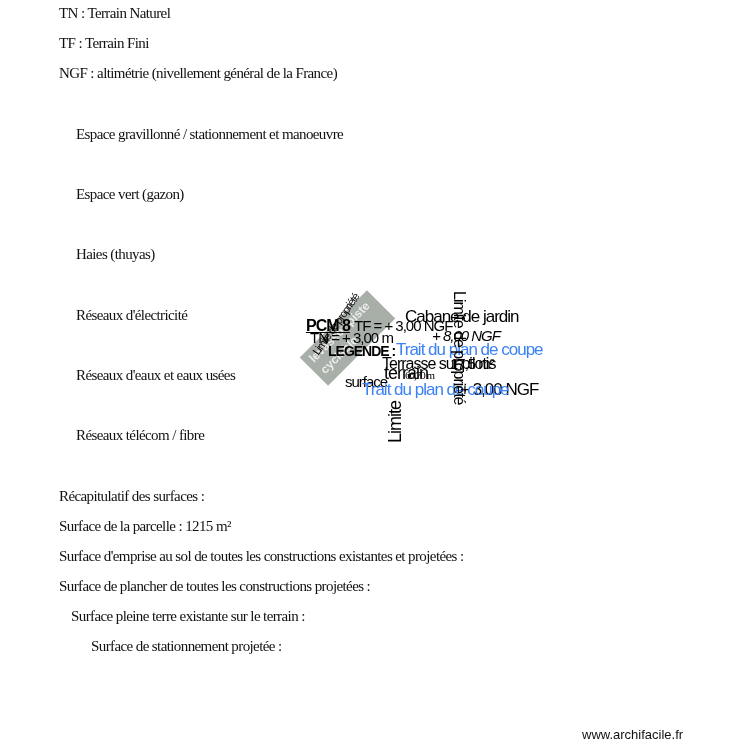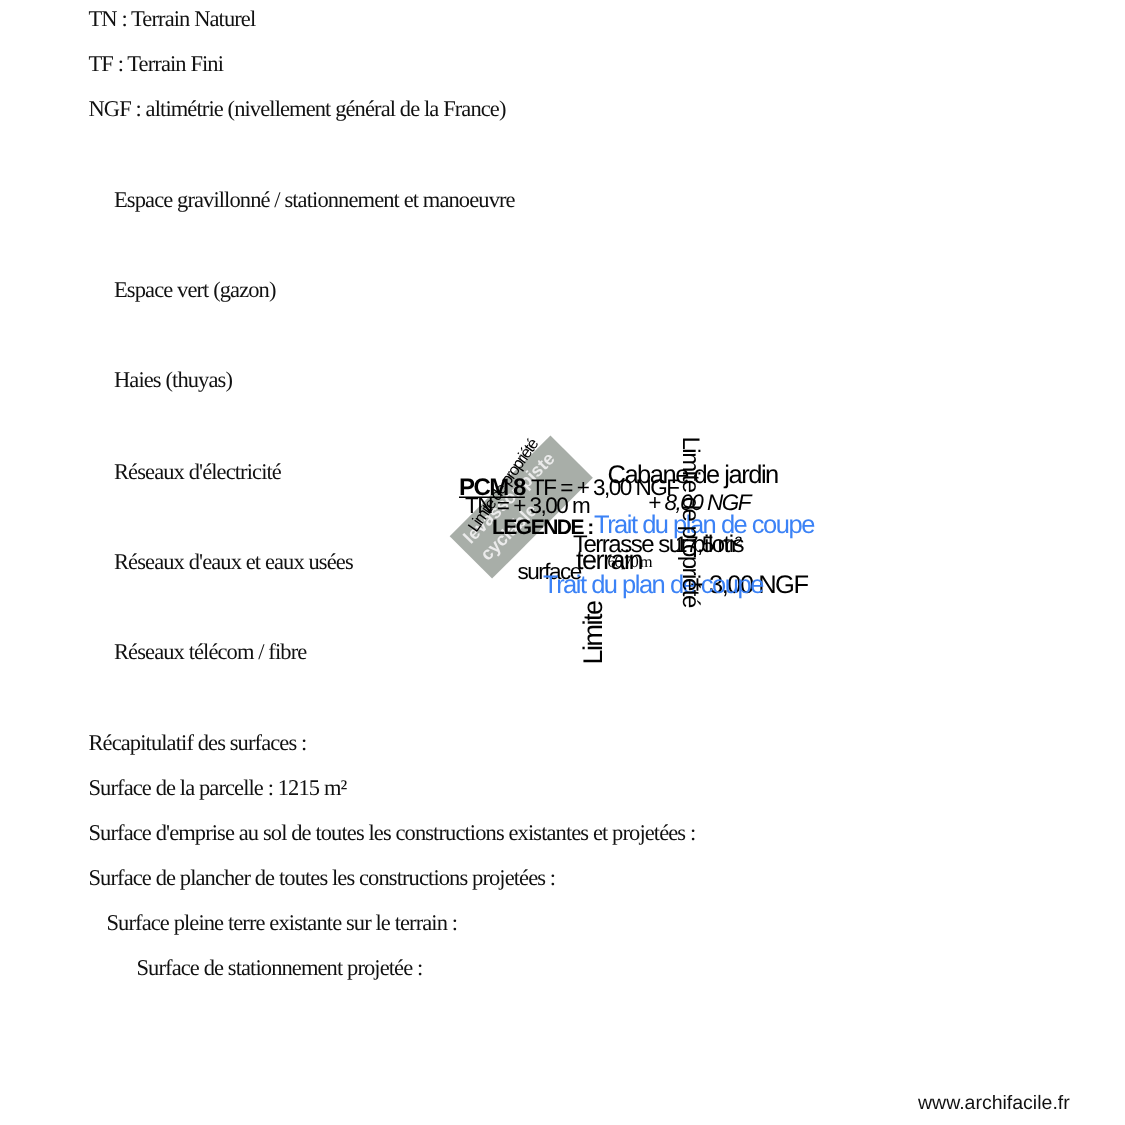--- a/index.html
+++ b/index.html
@@ -15,21 +15,21 @@
   }
   .cluster { position: absolute; left: 290px; top: 285px; width: 260px; height: 165px; }
   .ct { position: absolute; white-space: nowrap; font-family: "Liberation Sans", sans-serif; color: #000; letter-spacing: -1px; }
   .blue { color: #3b82f6; }
   .badge {
     position: absolute; left: 300px; top: 318px; width: 95px; height: 40px;
     background: #9aa09a; color: #e8e8e8; font-size: 12px; font-weight: bold;
     transform: rotate(-45deg); transform-origin: center; line-height: 16px;
     padding: 2px 6px; box-sizing: border-box; opacity: 0.85;
   }
-  .footer { position: absolute; left: 612px; top: 727px; font-size: 13px; color: #111; font-family: "Liberation Sans", sans-serif; }
+  .footer { position: absolute; left: 582px; top: 727px; font-size: 13px; color: #111; font-family: "Liberation Sans", sans-serif; }
 </style>
 </head>
 <body>
 
 <div class="line" style="left:59px;top:5px;">TN : Terrain Naturel</div>
 <div class="line" style="left:59px;top:35px;">TF : Terrain Fini</div>
 <div class="line" style="left:59px;top:65px;">NGF : altimétrie (nivellement général de la France)</div>
 
 <div class="line" style="left:76px;top:126px;">Espace gravillonné / stationnement et manoeuvre</div>
 <div class="line" style="left:76px;top:186px;">Espace vert (gazon)</div>

